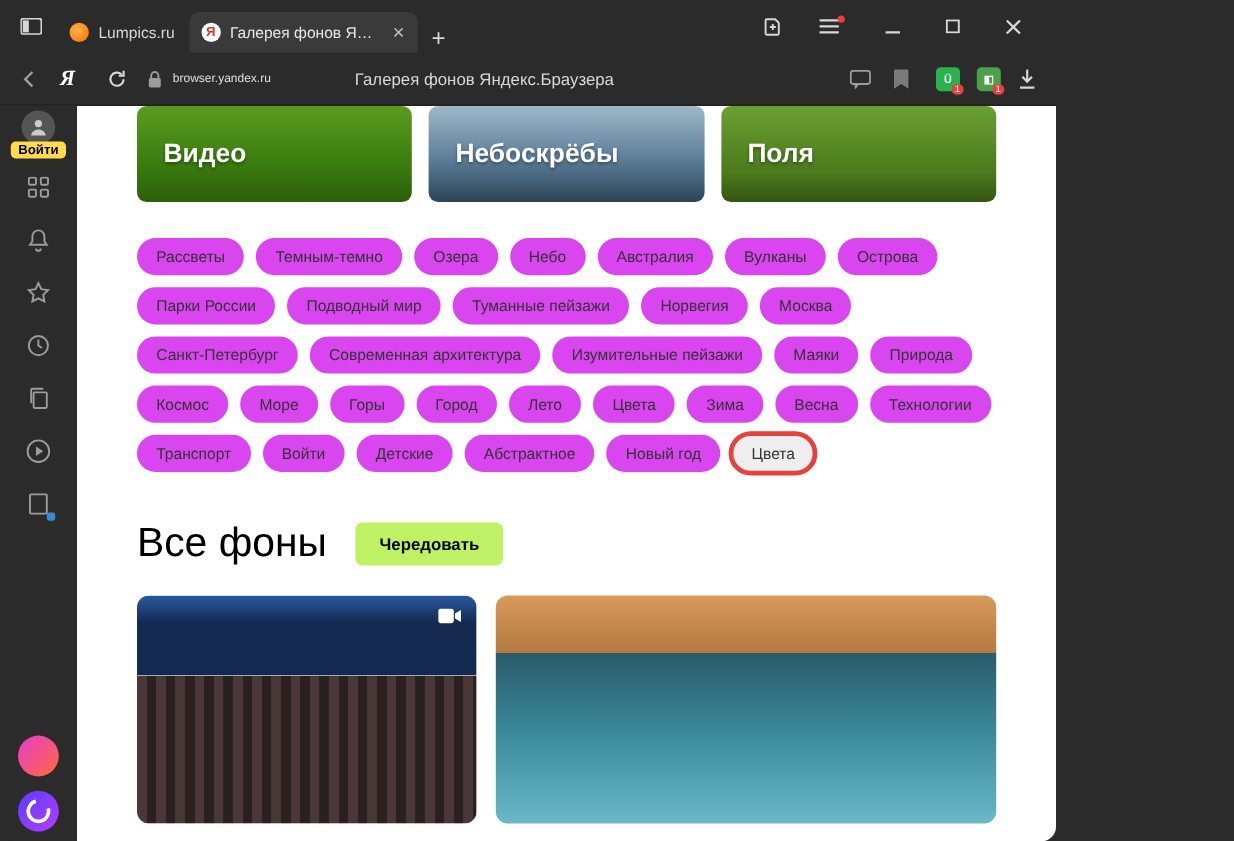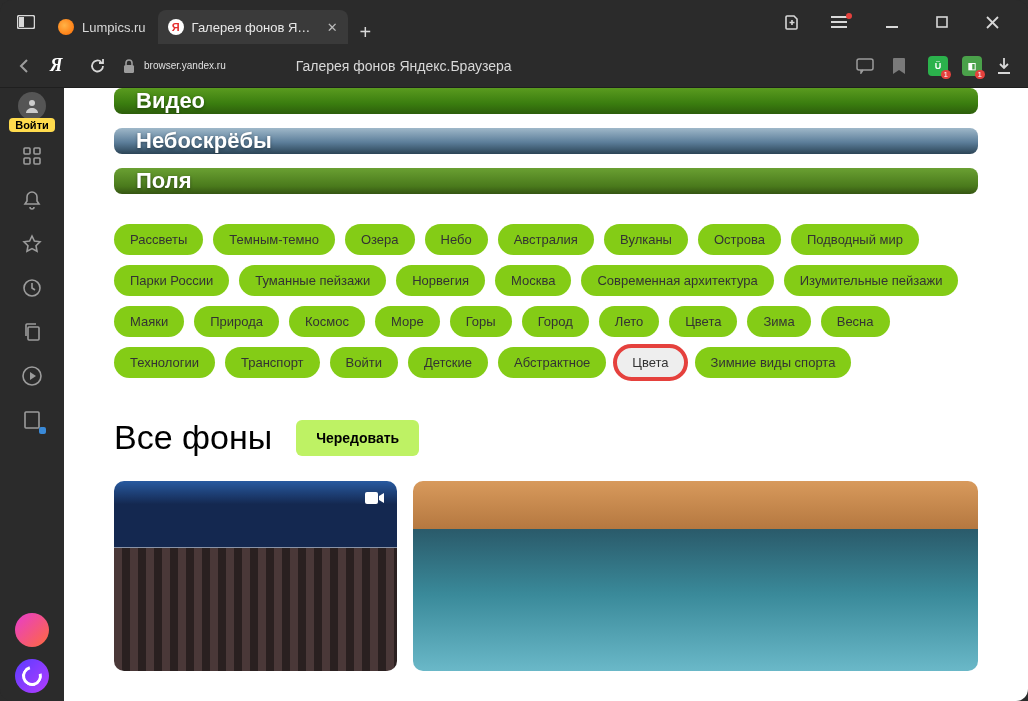--- a/index.html
+++ b/index.html
@@ -1,19 +1,19 @@
 <!DOCTYPE html>
 <html><head>
 <meta charset="utf-8">
 <style>
   * { box-sizing: border-box; margin: 0; padding: 0; }
   body { font-family: Arial, Helvetica, sans-serif; background: #2b2b2b; width: 1028px; height: 701px; overflow: hidden; position: relative; }
 
   
-  .window { width: 1028px; height: 701px; background: #2b2b2b; border-radius: 12px; overflow: hidden; position: relative; }
+  .window { width: 880px; height: 701px; background: #2b2b2b; border-radius: 12px; overflow: hidden; position: relative; }
 
   
   .titlebar { height: 44px; background: #2b2b2b; display: flex; align-items: center; padding: 0 6px; }
   .tabs { display: flex; align-items: flex-end; height: 100%; gap: 2px; margin-left: 8px; }
   .win-square { width: 28px; height: 28px; display:flex; align-items:center; justify-content:center; color:#dadada; margin-left:6px;}
   .tab { height: 34px; display: flex; align-items: center; padding: 0 10px; gap: 8px; color: #d8d8d8; font-size: 13px; border-radius: 8px 8px 0 0; max-width: 190px; cursor: pointer;}
   .tab.inactive { background: transparent; }
   .tab.active { background: #3a3a3a; color: #e8e8e8; }
   .tab .favicon { width: 16px; height: 16px; border-radius: 50%; flex-shrink:0;}
   .fav-orange { background: radial-gradient(circle at 40% 40%, #ffb347, #ff6a00); }
@@ -50,29 +50,29 @@
   .side-spacer{flex:1;}
   .alice{ width:34px; height:34px; border-radius:50%; margin-bottom:8px;}
   .alice.pink{ background: linear-gradient(135deg,#e73ccf,#ff6a3c);}
   .alice.purple{ background: linear-gradient(135deg,#5b3cff,#b43cff); display:flex; align-items:center; justify-content:center;}
   .alice.purple::after{content:""; width:14px; height:14px; border:3px solid #fff; border-top-color:transparent; border-radius:50%; transform:rotate(30deg);}
 
   
   .content { position:absolute; top:88px; left:64px; right:0; bottom:0; background:#fff; overflow-y:auto; overflow-x:hidden;}
   .inner { padding: 0 50px 40px 50px; }
 
-  .hero-row{ display:flex; gap:14px; margin-bottom:30px;flex-direction:column;}
+  .hero-row{ display:flex; gap:14px; margin-bottom:30px;}
   .hero{ height:80px; border-radius:8px; flex:1; position:relative; overflow:hidden; display:flex; align-items:center; padding-left:22px; cursor:pointer;}
   .hero-title{ color:#fff; font-size:22px; font-weight:bold; text-shadow:0 1px 3px rgba(0,0,0,.4);}
   .hero.video{ background: linear-gradient(180deg,#5a9b1f 0%, #3a7d0f 60%, #2d5e0b 100%);}
   .hero.sky{   background: linear-gradient(180deg,#9fb8c9 0%, #5c7e9a 55%, #2b4456 100%);}
   .hero.field{ background: linear-gradient(180deg,#6aa032 0%, #4a7a1c 70%, #355512 100%);}
 
   .tag-rows{ display:flex; flex-wrap:wrap; gap:10px 10px; margin-bottom:40px;}
-  .tag{ background:#84cc16; color:#333; font-size:13px; padding:8px 16px; border-radius:18px; cursor:pointer; white-space:nowrap;}
+  .tag{ background:#d946ef; color:#333; font-size:13px; padding:8px 16px; border-radius:18px; cursor:pointer; white-space:nowrap;}
   .tag.highlight{ outline:4px solid #e5413d; outline-offset:-1px; background:#eee;}
 
   .section-head{ display:flex; align-items:center; gap:24px; margin-bottom:24px;}
   .section-title{ font-size:34px; font-weight:400; color:#000;}
   .shuffle-btn{ background:#bef264; color:#000; border:none; padding:10px 20px; border-radius:6px; font-size:14px; cursor:pointer;font-weight:bold;}
 
   .gallery{ display:flex; gap:16px;}
   .card{ border-radius:10px; overflow:hidden; position:relative; cursor:pointer;}
   .card.small{ width:283px; height:190px;}
   .card.big{ flex:1; height:190px;}
@@ -277,44 +277,45 @@
       </div>
 
       <div class="tag-rows" id="tag-rows">
           <span class="tag">Рассветы</span>
           <span class="tag">Темным-темно</span>
           <span class="tag">Озера</span>
           <span class="tag">Небо</span>
           <span class="tag">Австралия</span>
           <span class="tag">Вулканы</span>
           <span class="tag">Острова</span>
+          <span class="tag">Парки России</span>
           <span class="tag">Подводный мир</span>
-          <span class="tag">Парки России</span>
           <span class="tag">Туманные пейзажи</span>
           <span class="tag">Норвегия</span>
           <span class="tag">Москва</span>
+          <span class="tag">Санкт-Петербург</span>
           <span class="tag">Современная архитектура</span>
           <span class="tag">Изумительные пейзажи</span>
           <span class="tag">Маяки</span>
           <span class="tag">Природа</span>
           <span class="tag">Космос</span>
           <span class="tag">Море</span>
           <span class="tag">Горы</span>
           <span class="tag">Город</span>
           <span class="tag">Лето</span>
           <span class="tag">Цвета</span>
           <span class="tag">Зима</span>
           <span class="tag">Весна</span>
           <span class="tag">Технологии</span>
           <span class="tag">Транспорт</span>
           <span class="tag">Войти</span>
           <span class="tag">Детские</span>
           <span class="tag">Абстрактное</span>
+          <span class="tag">Новый год</span>
           <span class="tag highlight">Цвета</span>
-          <span class="tag">Зимние виды спорта</span>
         </div>
 
       <div class="section-head">
         <h2 class="section-title">Все фоны</h2>
         <button class="shuffle-btn">Чередовать</button>
       </div>
 
       <div class="gallery">
         <div class="card small bg-city">
           <span class="vid-ico">

